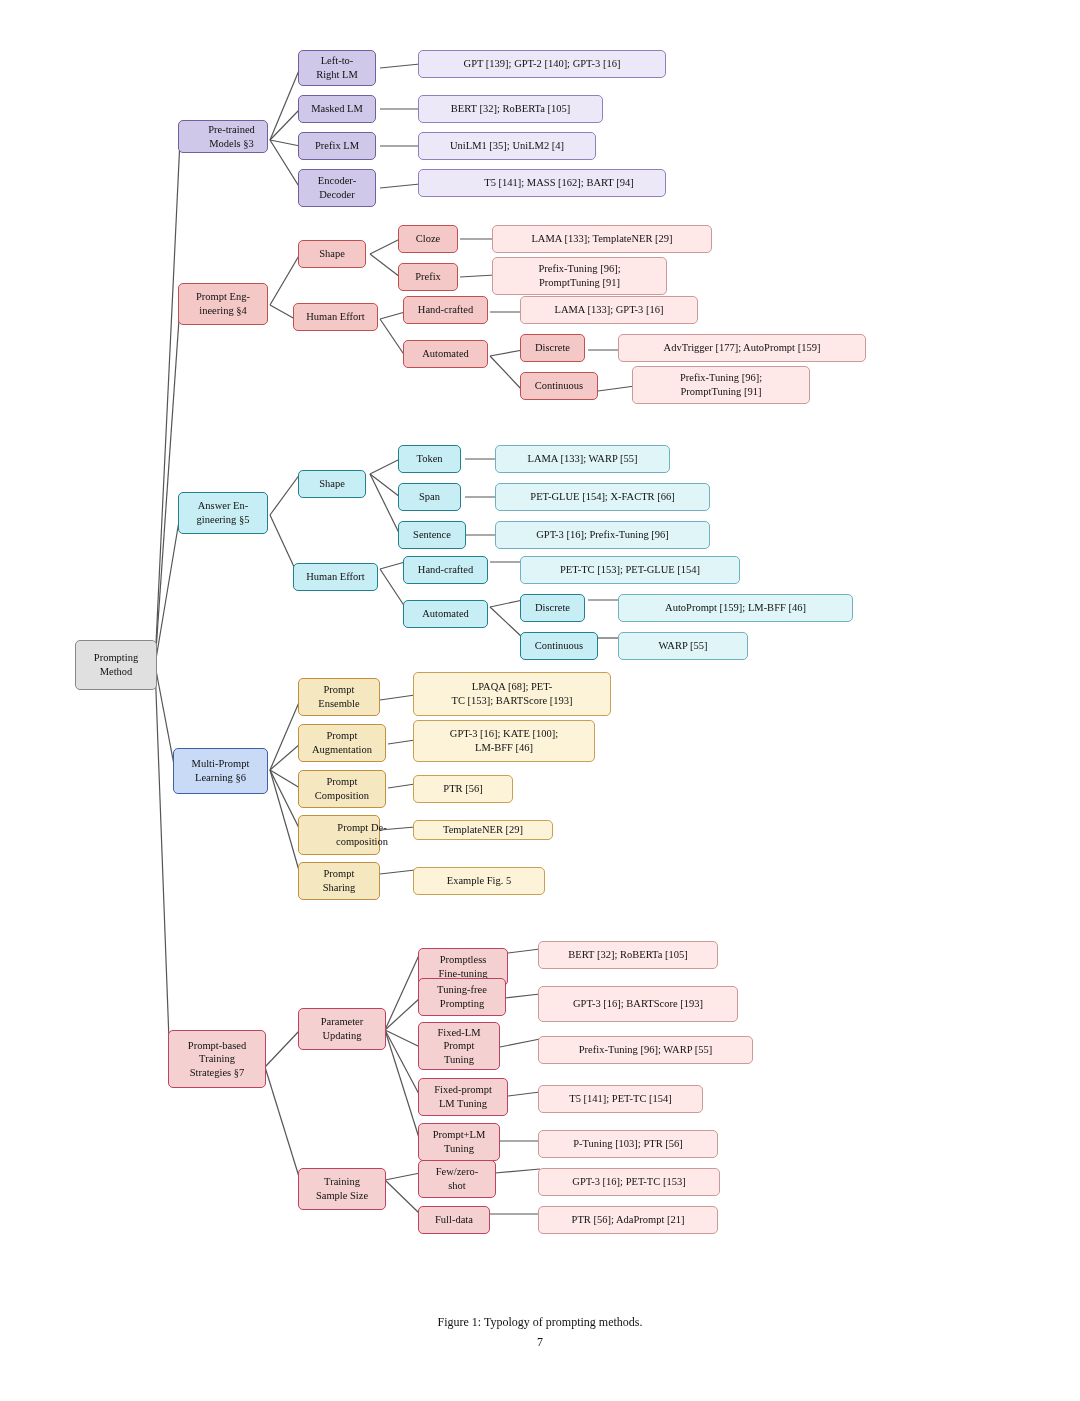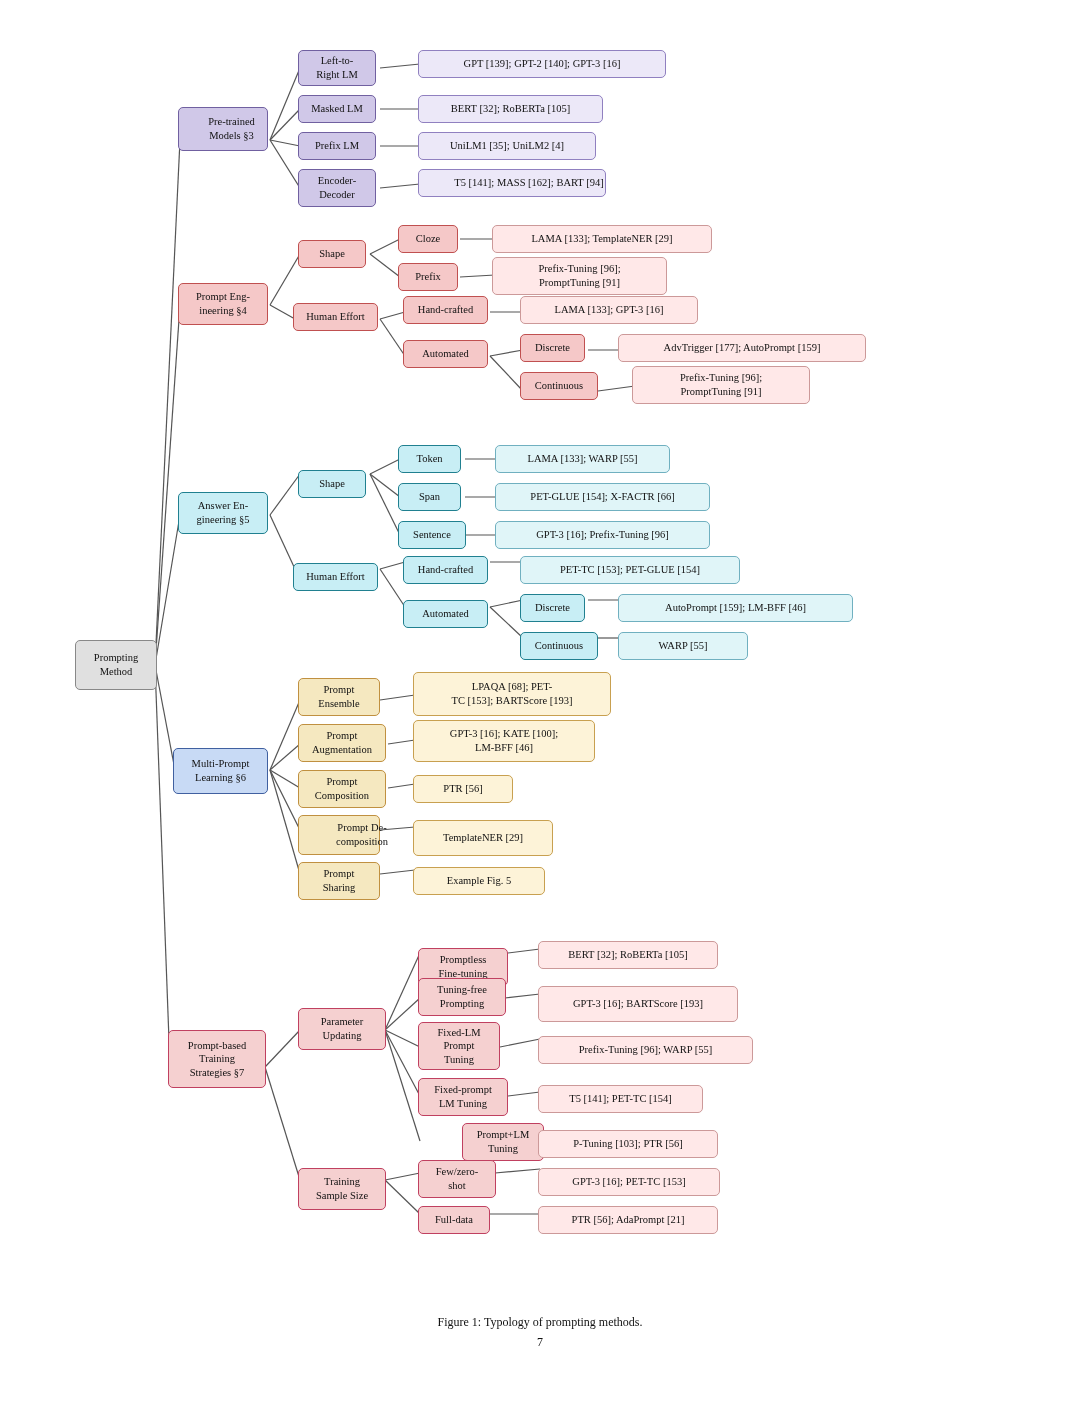--- a/index.html
+++ b/index.html
@@ -202,21 +202,21 @@
       <line x1="435" y1="1153" x2="480" y2="1149"></line>
 
       <line x1="430" y1="1194" x2="480" y2="1194"></line>
     </svg>
 
     <div class="node gray-box" style="left:15px; top:620px; width:82px; height:50px; white-space:normal;">
       <span style="white-space:pre-line;">Prompting
 Method</span>
     </div>
 
-    <div class="node purple-box" style="left:118px; top:87px; width:90px; height:44px; white-space:normal;padding-left:24px;">
+    <div class="node purple-box" style="left:118px; top:100px; width:90px; height:33px; white-space:normal;padding-left:24px;">
       <span style="white-space:pre-line;">Pre-trained
 Models §3</span>
     </div>
 
     <div class="node purple-box" style="left:238px; top:30px; width:78px; height:36px; white-space:normal;">
       <span style="white-space:pre-line;">Left-to-
 Right LM</span>
     </div>
     <div class="node purple-box" style="left:238px; top:75px; width:78px; height:28px;">
       <span>Masked LM</span>
@@ -231,21 +231,21 @@
 
     <div class="node light-purple-ref" style="left:358px; top:30px; width:248px; height:28px;">
       <span>GPT [139]; GPT-2 [140]; GPT-3 [16]</span>
     </div>
     <div class="node light-purple-ref" style="left:358px; top:75px; width:185px; height:28px;">
       <span>BERT [32]; RoBERTa [105]</span>
     </div>
     <div class="node light-purple-ref" style="left:358px; top:112px; width:178px; height:28px;">
       <span>UniLM1 [35]; UniLM2 [4]</span>
     </div>
-    <div class="node light-purple-ref" style="left:358px; top:149px; width:188px; height:28px;padding-left:41px;">
+    <div class="node light-purple-ref" style="left:358px; top:149px; width:248px; height:28px;padding-left:41px;">
       <span>T5 [141]; MASS [162]; BART [94]</span>
     </div>
 
     <div class="node red-box" style="left:118px; top:263px; width:90px; height:42px; white-space:normal;">
       <span style="white-space:pre-line;">Prompt Eng-
 ineering §4</span>
     </div>
 
     <div class="node red-box" style="left:238px; top:220px; width:68px; height:28px;">
       <span>Shape</span>
@@ -380,21 +380,21 @@
       <span style="white-space:pre-line;">LPAQA [68]; PET-
 TC [153]; BARTScore [193]</span>
     </div>
     <div class="node light-orange-ref" style="left:353px; top:700px; width:182px; height:42px; white-space:normal; text-align:center;">
       <span style="white-space:pre-line;">GPT-3 [16]; KATE [100];
 LM-BFF [46]</span>
     </div>
     <div class="node light-orange-ref" style="left:353px; top:755px; width:100px; height:28px;">
       <span>PTR [56]</span>
     </div>
-    <div class="node light-orange-ref" style="left:353px; top:800px; width:140px; height:36px;justify-content:center;">
+    <div class="node light-orange-ref" style="left:353px; top:800px; width:140px; height:20px;justify-content:center;">
       <span>TemplateNER [29]</span>
     </div>
     <div class="node light-orange-ref" style="left:353px; top:847px; width:132px; height:28px;">
       <span>Example Fig. 5</span>
     </div>
 
     <div class="node pink-box" style="left:108px; top:1010px; width:98px; height:58px; white-space:normal;">
       <span style="white-space:pre-line;">Prompt-based
 Training
 Strategies §7</span>
@@ -415,21 +415,21 @@
     </div>
     <div class="node pink-box" style="left:358px; top:1002px; width:82px; height:48px; white-space:normal;">
       <span style="white-space:pre-line;">Fixed-LM
 Prompt
 Tuning</span>
     </div>
     <div class="node pink-box" style="left:358px; top:1058px; width:90px; height:38px; white-space:normal;">
       <span style="white-space:pre-line;">Fixed-prompt
 LM Tuning</span>
     </div>
-    <div class="node pink-box" style="left:358px; top:1103px; width:82px; height:38px; white-space:normal;margin-left:44px;">
+    <div class="node pink-box" style="left:358px; top:1103px; width:82px; height:38px; white-space:normal;">
       <span style="white-space:pre-line;">Prompt+LM
 Tuning</span>
     </div>
 
     <div class="node light-pink-ref" style="left:478px; top:921px; width:180px; height:28px;">
       <span>BERT [32]; RoBERTa [105]</span>
     </div>
     <div class="node light-pink-ref" style="left:478px; top:966px; width:200px; height:36px;">
       <span>GPT-3 [16]; BARTScore [193]</span>
     </div>

